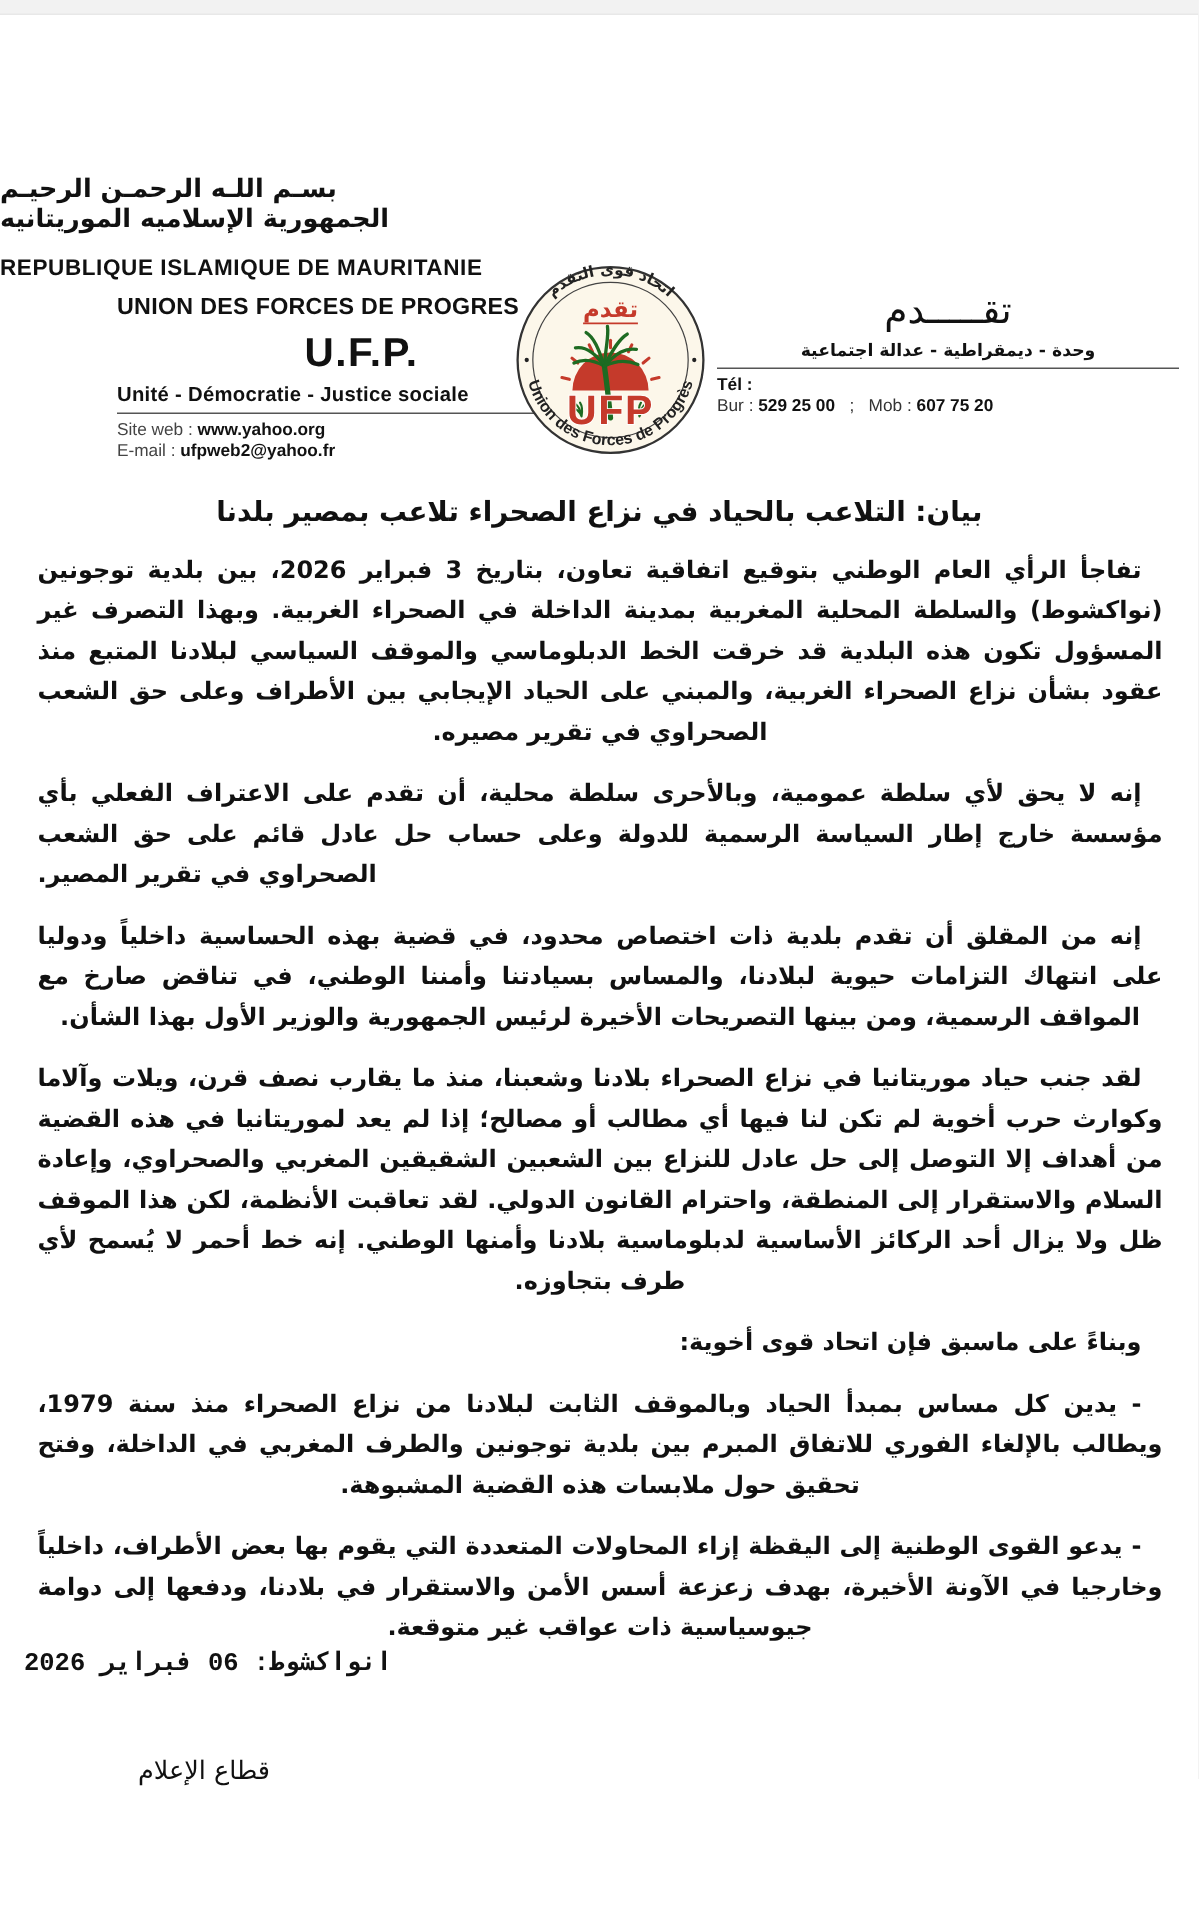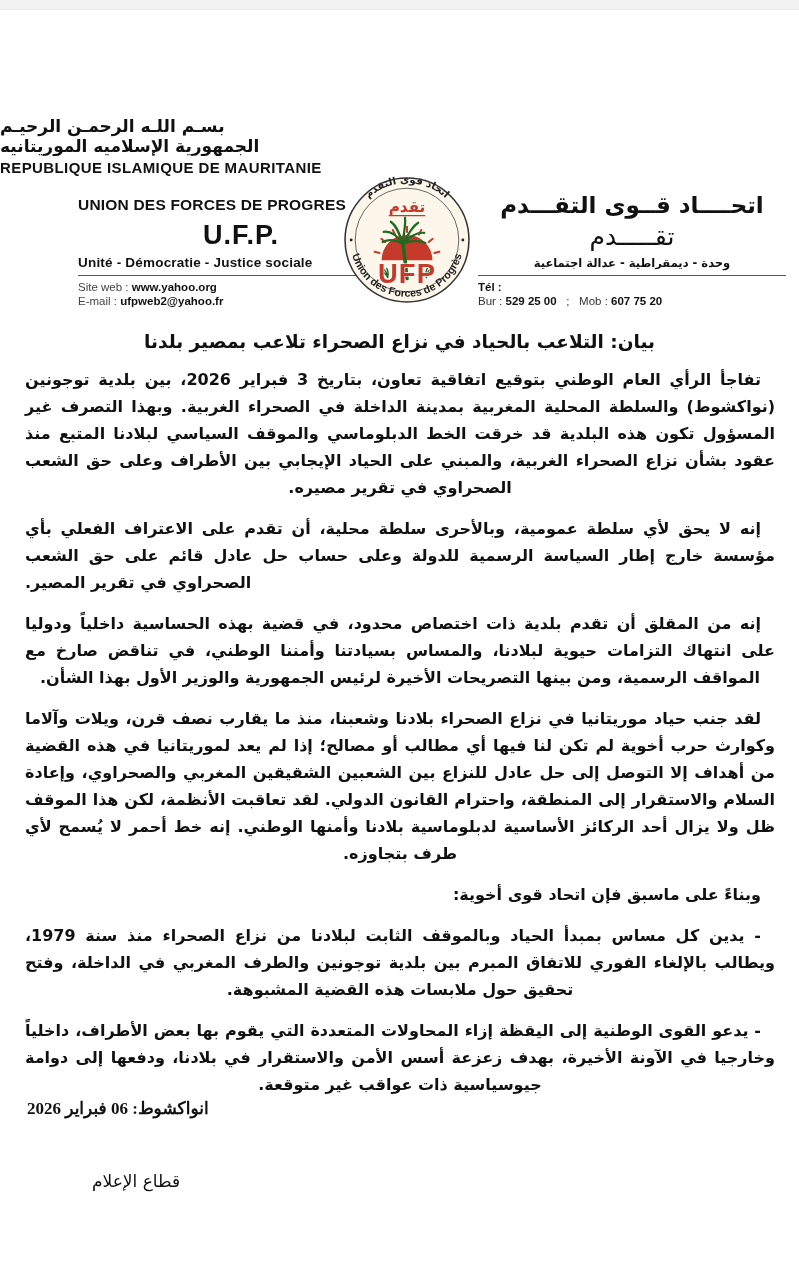--- a/index.html
+++ b/index.html
@@ -4,21 +4,21 @@
 <style>
   html,body{margin:0;padding:0;background:#e9e9e9;}
   .page{position:relative;width:799px;height:1280px;background:#ffffff;overflow:hidden;
         font-family:"Liberation Sans","DejaVu Sans",sans-serif;color:#111;}
   .top-strip{position:absolute;top:0;left:0;width:799px;height:9px;background:#f2f2f2;border-bottom:1px solid #e8e8e8;}
 
   
   .doc-header{position:absolute;top:116px;left:0;width:799px;text-align:left;font-weight:bold;}
   .bismillah{font-family:"DejaVu Sans",sans-serif;font-size:17px;line-height:20px;}
   .republic-ar{font-family:"DejaVu Sans",sans-serif;font-size:17px;line-height:21px;}
-  .republic-fr{font-size:15px;letter-spacing:.4px;line-height:20px;margin-top:1px;}
+  .republic-fr{font-size:15px;letter-spacing:.4px;line-height:20px;margin-top:12px;}
 
   
   .lh-left{position:absolute;left:78px;top:196px;width:296px;}
   .org-fr{font-size:15.5px;font-weight:bold;letter-spacing:.2px;}
   .acronym-fr{font-size:27px;font-weight:bold;text-align:center;margin:6px 30px 4px 60px;letter-spacing:1px;}
   .motto-fr{font-size:13.5px;font-weight:bold;letter-spacing:.2px;}
   .lh-rule{border:none;border-top:1.6px solid #555;margin:5px 0 4px 0;}
   .contact-line{font-size:11.5px;line-height:14px;}
   .contact-line .label{font-weight:normal;color:#444;}
   .contact-line .value{font-weight:bold;color:#111;}
@@ -39,22 +39,22 @@
   .title{position:absolute;top:331px;left:0;width:799px;text-align:center;direction:rtl;
          font-family:"DejaVu Sans",sans-serif;font-size:18.5px;font-weight:bold;}
   .body{position:absolute;top:366px;left:25px;width:750px;direction:rtl;
         font-family:"DejaVu Sans",sans-serif;font-size:16px;font-weight:bold;
         line-height:27px;text-align:justify;}
   .body p{margin:0 0 14px 0;text-indent:14px;text-align-last:center;}
   .body p.last-left{text-align-last:left;}
   .body p.intro{text-align-last:right;margin-top:4px;}
 
   
-  .footer-date{position:absolute;top:1098px;left:27px;direction:rtl;
-               font-family:Liberation Serif, serif;font-size:17px;font-weight:bold;}
+  .footer-date{position:absolute;top:1098px;left:16px;direction:rtl;
+               font-family:Liberation Mono, monospace;font-size:17px;font-weight:bold;}
   .footer-dept{position:absolute;top:1171px;left:92px;direction:rtl;
                font-family:"DejaVu Sans",sans-serif;font-size:17px;font-weight:normal;}
 </style>
 </head>
 <body>
 
 <div class="page">
   <div class="top-strip"></div>
 
   <div class="doc-header">
@@ -116,21 +116,20 @@
         <path d="M61,70 C69,61 75,58 82,59" stroke-width="2.2"></path>
         <path d="M61,70 C69,66 76,66 83,69" stroke-width="2.2"></path>
         <path d="M46,103 q-2,-5 -7,-6 M46,103 q-1,-6 -4,-8 M46,103 q1,-6 -1,-9" stroke-width="1.4"></path>
         <path d="M84,103 q2,-5 7,-6 M84,103 q1,-6 4,-8 M84,103 q-1,-6 1,-9" stroke-width="1.4"></path>
       </g>
       <text x="65" y="108" text-anchor="middle" font-family="Liberation Sans, sans-serif" font-size="27" font-weight="bold" fill="#c53a2b" stroke="#ffffff" stroke-width="1.2" paint-order="stroke" letter-spacing="1">UFP</text>
     </svg>
   </div>
 
   <div class="lh-right">
-    <div class="org-ar">اتحــــاد قــوى التقـــدم</div>
     <div class="taqadum">تقـــــدم</div>
     <div class="motto-ar">وحدة - ديمقراطية - عدالة اجتماعية</div>
     <hr class="lh-rule">
     <div class="tel-block">
       <div><span class="value">Tél :</span></div>
       <div>
         <span class="label">Bur :</span>
         <span class="value">529 25 00</span>
         &nbsp;&nbsp;<span class="label">;</span>&nbsp;&nbsp;
         <span class="label">Mob :</span>

